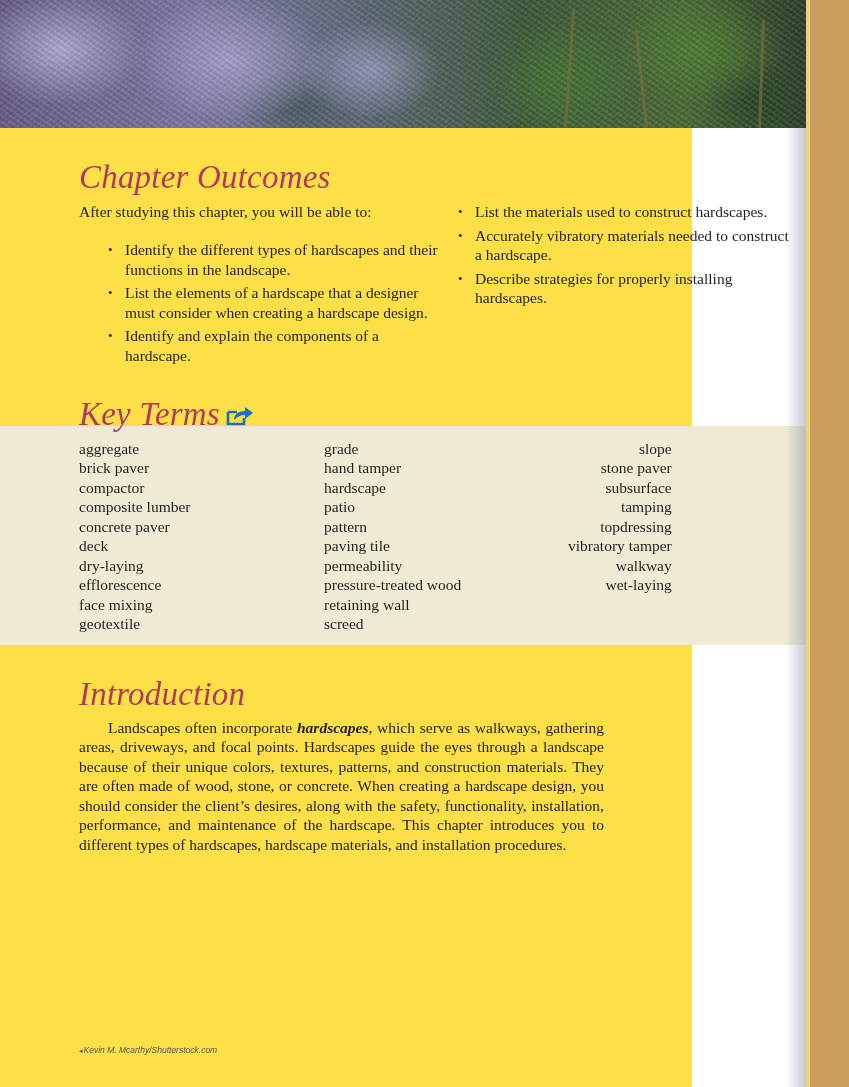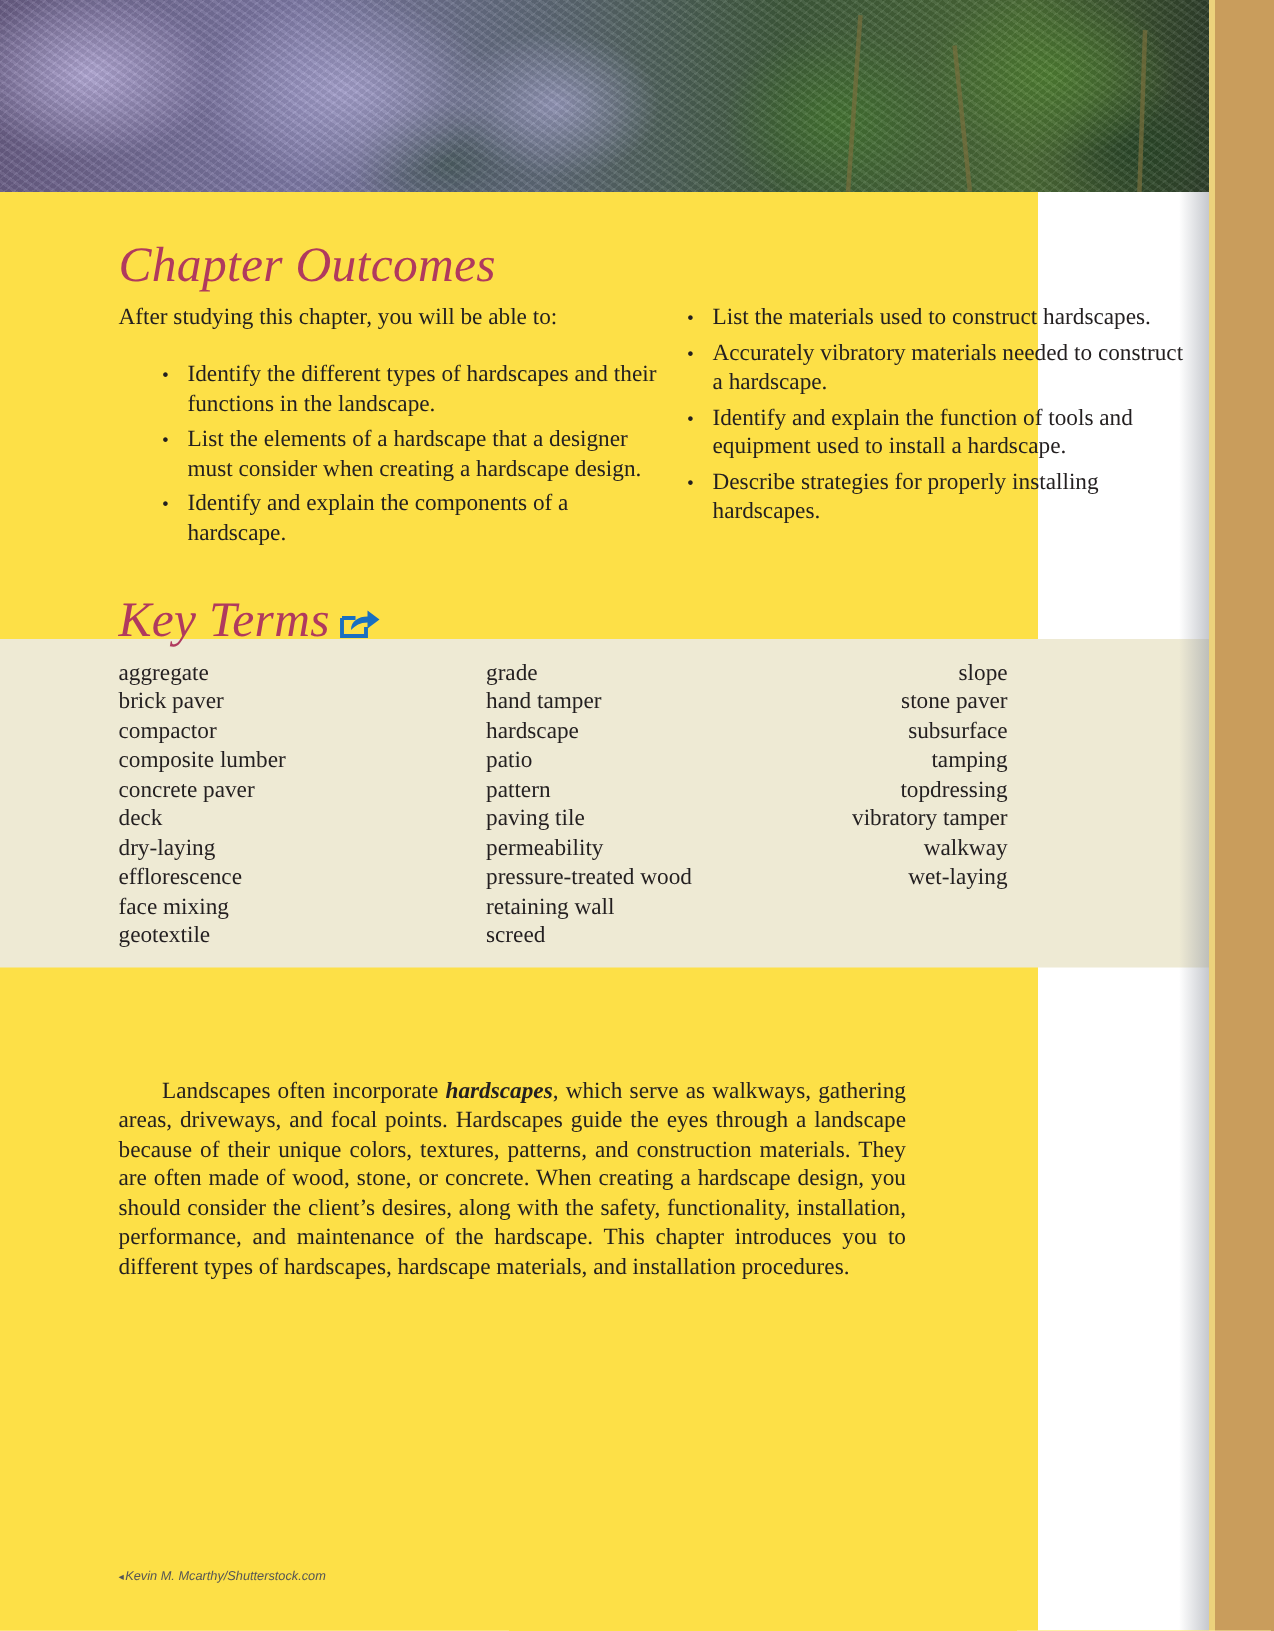--- a/index.html
+++ b/index.html
@@ -119,21 +119,20 @@
 
   <ul class="outcomes" style="left:97px;top:226px;width:345px;margin-top:14px;">
     <li>Identify the different types of hardscapes and their functions in the landscape.</li>
     <li>List the elements of a hardscape that a designer must consider when creating a hardscape design.</li>
     <li>Identify and explain the components of a hardscape.</li>
   </ul>
 
   <ul class="outcomes" style="left:447px;top:202px;width:345px;">
     <li>List the materials used to construct hardscapes.</li>
     <li>Accurately vibratory materials needed to construct a hardscape.</li>
-    <li>Identify and explain the function of tools and equipment used to install a hardscape.</li>
     <li>Describe strategies for properly installing hardscapes.</li>
   </ul>
 
   <div class="terms-band"></div>
 
   <h2 class="section-title" style="left:79px;top:396px;">Key Terms</h2>
 
   <svg class="share-icon" viewBox="0 0 30 24">
     <path d="M3 9 H12 M3 9 V21 H19 V15" fill="none" stroke="#1a6fc0" stroke-width="2.6"></path>
     <path d="M9 17 C9 11 14 8 20 8 V4 L28 10 L20 16 V12 C15 12 12 14 9 17 Z" fill="#1a6fc0"></path>
@@ -169,20 +168,21 @@
     <li>slope</li>
     <li>stone paver</li>
     <li>subsurface</li>
     <li>tamping</li>
     <li>topdressing</li>
     <li>vibratory tamper</li>
     <li>walkway</li>
     <li>wet-laying</li>
   </ul>
 
+  <h2 class="section-title" style="left:79px;top:676px;">Introduction</h2>
 
   <p class="intro-para"><span>Landscapes often incorporate </span><span class="term">hardscapes</span><span>, which serve as walkways, gathering areas, driveways, and focal points. Hardscapes guide the eyes through a landscape because of their unique colors, textures, patterns, and construction materials. They are often made of wood, stone, or concrete. When creating a hardscape design, you should consider the client’s desires, along with the safety, functionality, installation, performance, and maintenance of the hardscape. This chapter introduces you to different types of hardscapes, hardscape materials, and installation procedures.</span></p>
 
   <div class="credit"><span class="arrow">◂</span><span>Kevin M. Mcarthy/Shutterstock.com</span></div>
 
   <div class="page-number">399</div>
 </div>
 
 <div class="shadow"></div>
 <div class="edge-stripe"></div>

